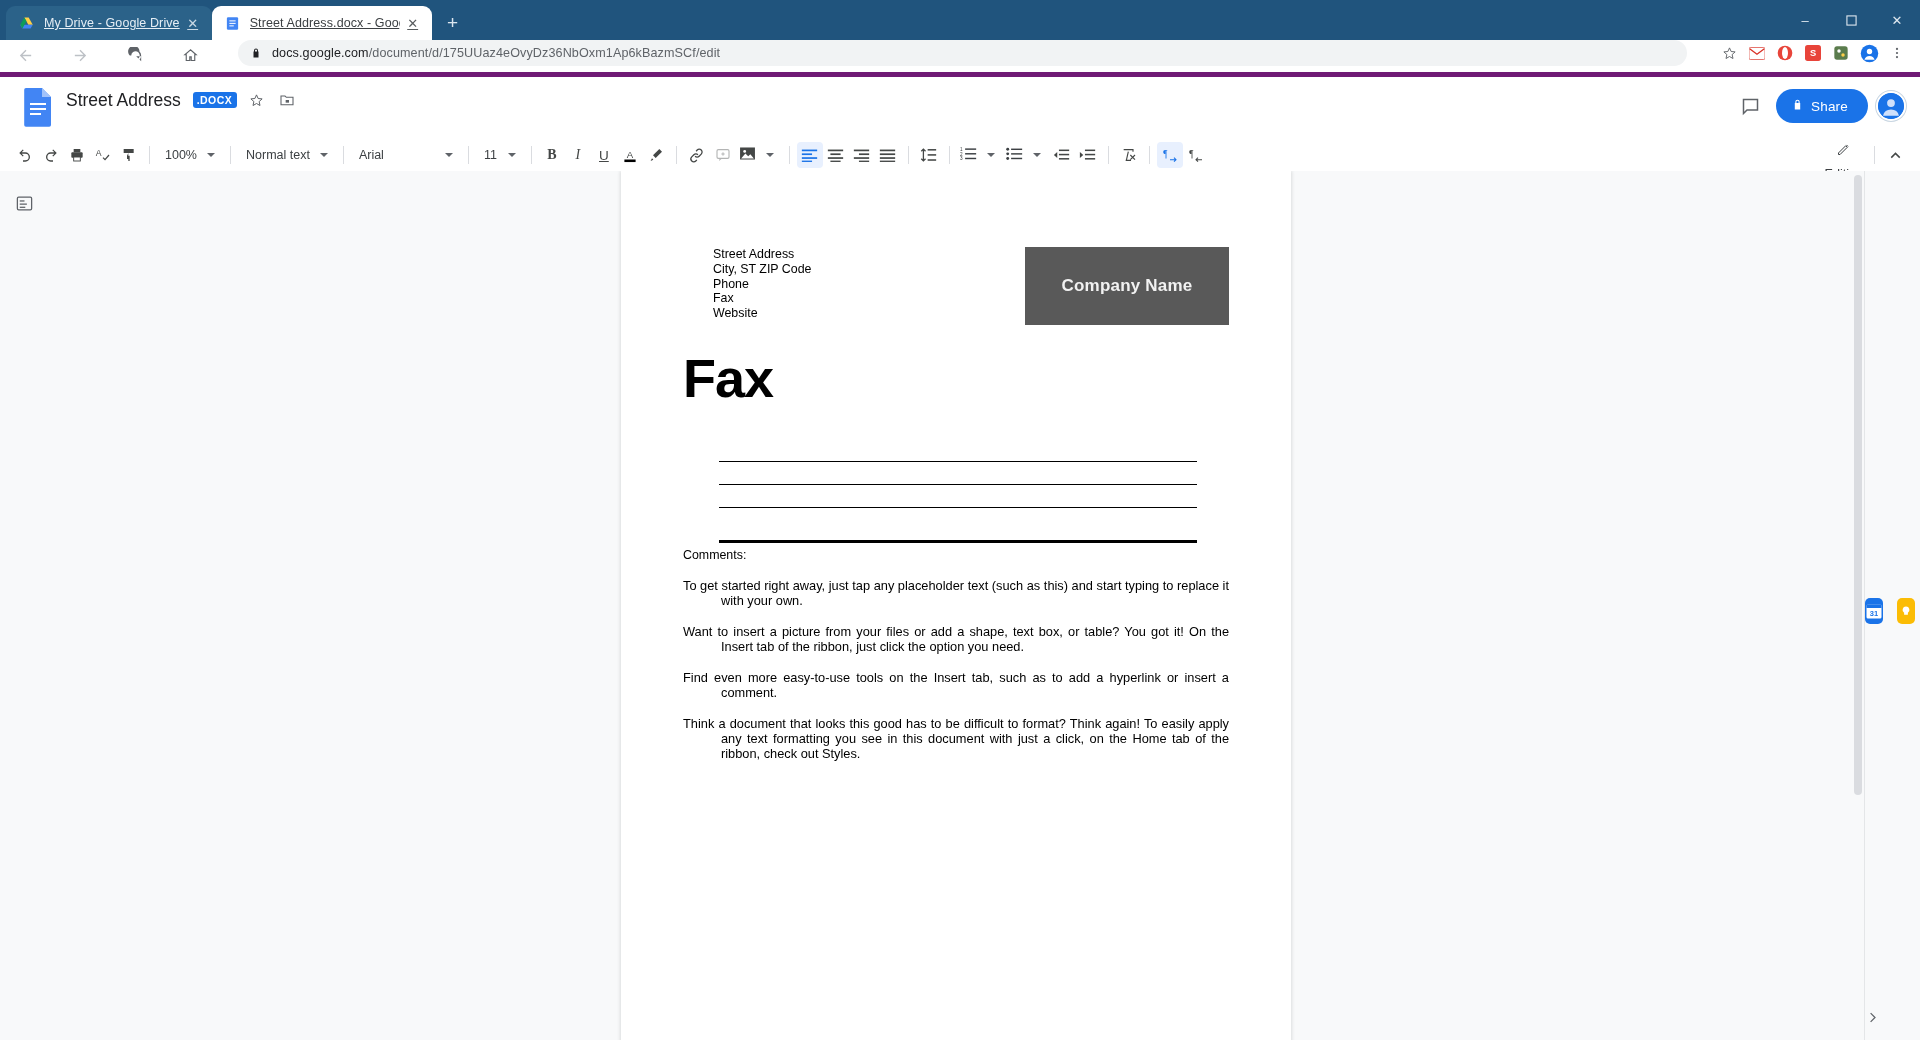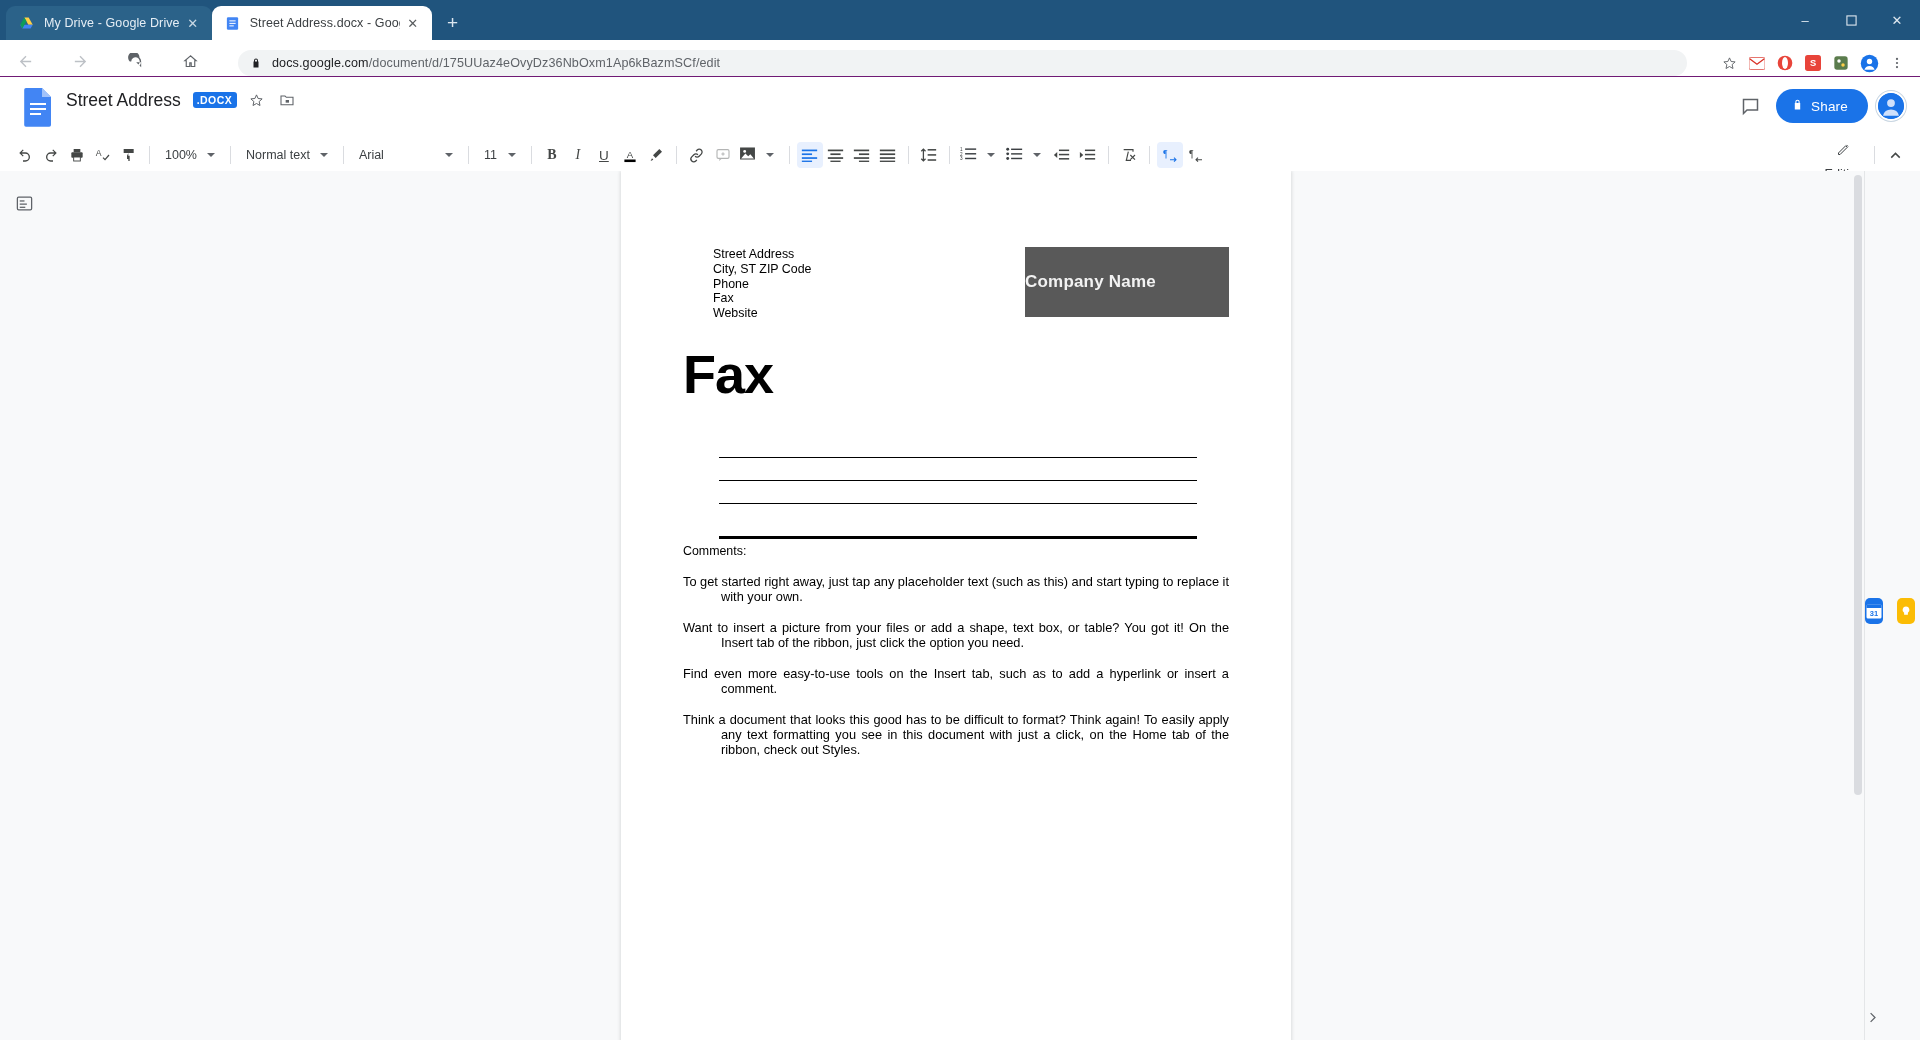--- a/index.html
+++ b/index.html
@@ -22,20 +22,21 @@
   }
   .tab {
     height: 34px;
     display: flex;
     align-items: center;
     border-radius: 9px 9px 0 0;
     padding: 0 10px 0 12px;
     min-width: 180px;
     max-width: 220px;
     position: relative;
+    text-decoration: underline;
   }
   .tab.inactive { background: #2b6289; color: #e6eef5; }
   .tab.active { background: #ffffff; color: #3c4043; }
   .tab-favicon {
     width: 17px; height: 17px;
     flex: 0 0 17px;
     margin-right: 9px;
     display: flex; align-items: center; justify-content: center;
   }
   .tab-title {
@@ -74,23 +75,23 @@
     display: flex; align-items: center; justify-content: center;
     color: #dfe8f0;
     font-size: 13px;
   }
 
   
   .omnirow {
     height: 37px;
     background: #ffffff;
     display: flex;
-    align-items: flex-end;
+    align-items: flex-start;
     padding: 0 10px;
-    border-bottom: 1px solid #701a75;
+    border-bottom: 5px solid #701a75;
     gap: 21px;
   }
   .navbtn {
     width: 30px; height: 30px;
     display: flex; align-items: center; justify-content: center;
     color: #5f6368;
     margin-right: 4px;
   }
   .navbtn.dim { color: #bdc1c6; }
   .urlbar {
@@ -360,28 +361,28 @@
   .addr-block {
     font-size: 12.4px;
     color: #000;
     line-height: 14.8px;
     margin-left: 30px;
     margin-top: 4px;
   }
   .hdr-flex { display: flex; align-items: flex-start; }
   .company-box {
     width: 204px;
-    height: 70px;
+    height: 78px;
     background: #595959;
     margin-left: auto;
     margin-right: 0;
     margin-top: 4px;
     display: flex;
     align-items: center;
-    justify-content: flex-start;
+    justify-content: center;
   }
   .company-name {
     color: #f2f2f2;
     font-size: 17px;
     font-weight: bold;
     letter-spacing: .2px;
   }
   .fax-title {
     font-size: 54px;
     font-weight: bold;

